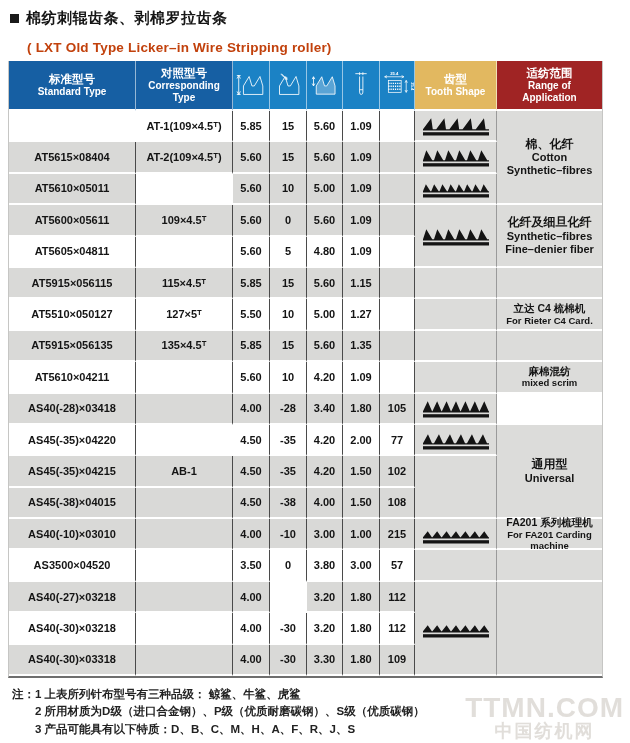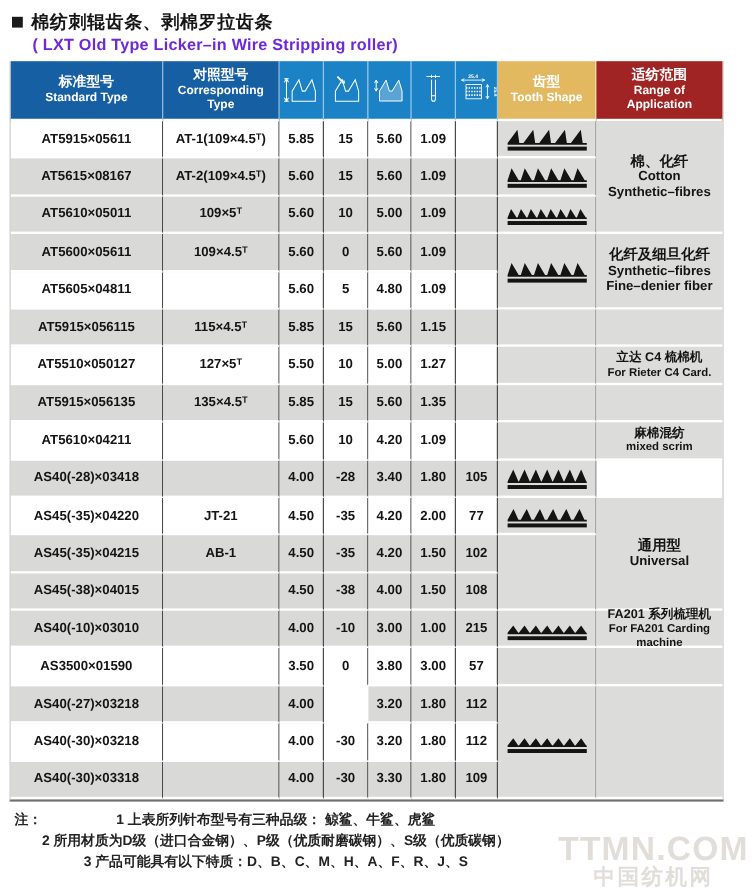--- a/index.html
+++ b/index.html
@@ -4,21 +4,21 @@
 <style>
   html,body{margin:0;padding:0;}
   body{
     width:630px;height:743px;position:relative;overflow:hidden;background:#fff;
     font-family:"Liberation Sans","DejaVu Sans",sans-serif;color:#111;
   }
   
   .title-block{padding:9px 0 0 10px;}
   .title-cn{display:flex;align-items:center;font-size:15px;font-weight:bold;color:#161616;letter-spacing:.5px;}
   .bullet{width:9px;height:9px;background:#1a1a1a;display:inline-block;margin-right:7px;flex:0 0 auto;}
-  .title-en{padding-left:17px;font-size:13.5px;font-weight:bold;color:#6d28d9;margin-top:2px;letter-spacing:.2px;}
+  .title-en{padding-left:17px;font-size:13.5px;font-weight:bold;color:#c2410c;margin-top:12px;letter-spacing:.2px;}
   
   .spec-table{
     margin:6px 0 0 8px;width:593px;display:grid;
     grid-template-columns:127px 97px 37px 37px 36px 37px 35px 82px 105px;
     grid-template-rows:50px repeat(18,31.4px);
     border-bottom:2px solid #6e6e6e;border-left:1px solid #c6c6c4;border-right:1px solid #c6c6c4;
     box-sizing:content-box;
   }
   .hcell{
     display:flex;flex-direction:column;align-items:center;justify-content:center;
@@ -42,21 +42,21 @@
   .cell.app{background:var(--panel-gray);border-right:none;flex-direction:column;line-height:1.2;}
   .cell.app .app-cn{font-size:12px;}
   .cell.app .app-en{font-size:11px;}
   .cell.app.compact .app-cn{font-size:10.5px;}
   .cell.app.compact .app-en{font-size:9.5px;}
   .cell.app.tiny .app-cn{font-size:7px;}
   .cell.app.tiny .app-en{font-size:7.5px;}
   
   .notes{display:flex;margin:8px 0 0 12px;font-size:11.5px;font-weight:bold;color:#222;line-height:1.5;}
   .note-label{flex:0 0 auto;}
-  .note-items div{white-space:nowrap;text-align:center;}
+  .note-items div{white-space:nowrap;}
   
   .watermark{
     position:absolute;right:6px;bottom:2px;text-align:center;font-weight:bold;
     color:rgba(196,190,182,.5);line-height:1.05;text-shadow:1px 1px 0 rgba(255,255,255,.9);
   }
   .watermark .wm1{font-size:28px;letter-spacing:1px;}
   .watermark .wm2{font-size:18px;letter-spacing:2px;}
 </style>
 </head>
 <body>
@@ -136,36 +136,34 @@
   <div class="hcell hc-gold" style="grid-area:1/8">
     <span class="cn">齿型</span>
     <span class="en">Tooth Shape</span>
   </div>
   <div class="hcell hc-red" style="grid-area:1/9">
     <span class="cn">适纺范围</span>
     <span class="en">Range of</span>
     <span class="en">Application</span>
   </div>
 
-<div class="cell" style="grid-area: 2 / 1;">AT5915×05611</div>
     <div class="cell" style="grid-area: 2 / 2;">AT-1(109×4.5ᵀ)</div>
     <div class="cell" style="grid-area: 2 / 3;">5.85</div>
     <div class="cell" style="grid-area: 2 / 4;">15</div>
     <div class="cell" style="grid-area: 2 / 5;">5.60</div>
     <div class="cell" style="grid-area: 2 / 6;">1.09</div>
     <div class="cell" style="grid-area: 2 / 7;"></div>
-    <div class="cell shaded" style="grid-area: 3 / 1;">AT5615×08167</div>
+    <div class="cell shaded" style="grid-area: 3 / 1;">AT5615×08404</div>
     <div class="cell shaded" style="grid-area: 3 / 2;">AT-2(109×4.5ᵀ)</div>
     <div class="cell shaded" style="grid-area: 3 / 3;">5.60</div>
     <div class="cell shaded" style="grid-area: 3 / 4;">15</div>
     <div class="cell shaded" style="grid-area: 3 / 5;">5.60</div>
     <div class="cell shaded" style="grid-area: 3 / 6;">1.09</div>
     <div class="cell shaded" style="grid-area: 3 / 7;"></div>
     <div class="cell shaded" style="grid-area: 4 / 1;">AT5610×05011</div>
-    <div class="cell shaded" style="grid-area: 4 / 2;">109×5ᵀ</div>
     <div class="cell shaded" style="grid-area: 4 / 3;">5.60</div>
     <div class="cell shaded" style="grid-area: 4 / 4;">10</div>
     <div class="cell shaded" style="grid-area: 4 / 5;">5.00</div>
     <div class="cell shaded" style="grid-area: 4 / 6;">1.09</div>
     <div class="cell shaded" style="grid-area: 4 / 7;"></div>
     <div class="cell shaded" style="grid-area: 5 / 1;">AT5600×05611</div>
     <div class="cell shaded" style="grid-area: 5 / 2;">109×4.5ᵀ</div>
     <div class="cell shaded" style="grid-area: 5 / 3;">5.60</div>
     <div class="cell shaded" style="grid-area: 5 / 4;">0</div>
     <div class="cell shaded" style="grid-area: 5 / 5;">5.60</div>
@@ -207,21 +205,20 @@
     <div class="cell" style="grid-area: 10 / 6;">1.09</div>
     <div class="cell" style="grid-area: 10 / 7;"></div>
     <div class="cell shaded" style="grid-area: 11 / 1;">AS40(-28)×03418</div>
     <div class="cell shaded" style="grid-area: 11 / 2;"></div>
     <div class="cell shaded" style="grid-area: 11 / 3;">4.00</div>
     <div class="cell shaded" style="grid-area: 11 / 4;">-28</div>
     <div class="cell shaded" style="grid-area: 11 / 5;">3.40</div>
     <div class="cell shaded" style="grid-area: 11 / 6;">1.80</div>
     <div class="cell shaded" style="grid-area: 11 / 7;">105</div>
     <div class="cell" style="grid-area: 12 / 1;">AS45(-35)×04220</div>
-    <div class="cell" style="grid-area: 12 / 2;">JT-21</div>
     <div class="cell" style="grid-area: 12 / 3;">4.50</div>
     <div class="cell" style="grid-area: 12 / 4;">-35</div>
     <div class="cell" style="grid-area: 12 / 5;">4.20</div>
     <div class="cell" style="grid-area: 12 / 6;">2.00</div>
     <div class="cell" style="grid-area: 12 / 7;">77</div>
     <div class="cell shaded" style="grid-area: 13 / 1;">AS45(-35)×04215</div>
     <div class="cell shaded" style="grid-area: 13 / 2;">AB-1</div>
     <div class="cell shaded" style="grid-area: 13 / 3;">4.50</div>
     <div class="cell shaded" style="grid-area: 13 / 4;">-35</div>
     <div class="cell shaded" style="grid-area: 13 / 5;">4.20</div>
@@ -234,21 +231,21 @@
     <div class="cell shaded" style="grid-area: 14 / 5;">4.00</div>
     <div class="cell shaded" style="grid-area: 14 / 6;">1.50</div>
     <div class="cell shaded" style="grid-area: 14 / 7;">108</div>
     <div class="cell shaded" style="grid-area: 15 / 1;">AS40(-10)×03010</div>
     <div class="cell shaded" style="grid-area: 15 / 2;"></div>
     <div class="cell shaded" style="grid-area: 15 / 3;">4.00</div>
     <div class="cell shaded" style="grid-area: 15 / 4;">-10</div>
     <div class="cell shaded" style="grid-area: 15 / 5;">3.00</div>
     <div class="cell shaded" style="grid-area: 15 / 6;">1.00</div>
     <div class="cell shaded" style="grid-area: 15 / 7;">215</div>
-    <div class="cell" style="grid-area: 16 / 1;">AS3500×01590</div>
+    <div class="cell" style="grid-area: 16 / 1;">AS3500×04520</div>
     <div class="cell" style="grid-area: 16 / 2;"></div>
     <div class="cell" style="grid-area: 16 / 3;">3.50</div>
     <div class="cell" style="grid-area: 16 / 4;">0</div>
     <div class="cell" style="grid-area: 16 / 5;">3.80</div>
     <div class="cell" style="grid-area: 16 / 6;">3.00</div>
     <div class="cell" style="grid-area: 16 / 7;">57</div>
     <div class="cell shaded" style="grid-area: 17 / 1;">AS40(-27)×03218</div>
     <div class="cell shaded" style="grid-area: 17 / 2;"></div>
     <div class="cell shaded" style="grid-area: 17 / 3;">4.00</div>
     <div class="cell shaded" style="grid-area: 17 / 4; margin-top: 44px;">-27</div>

